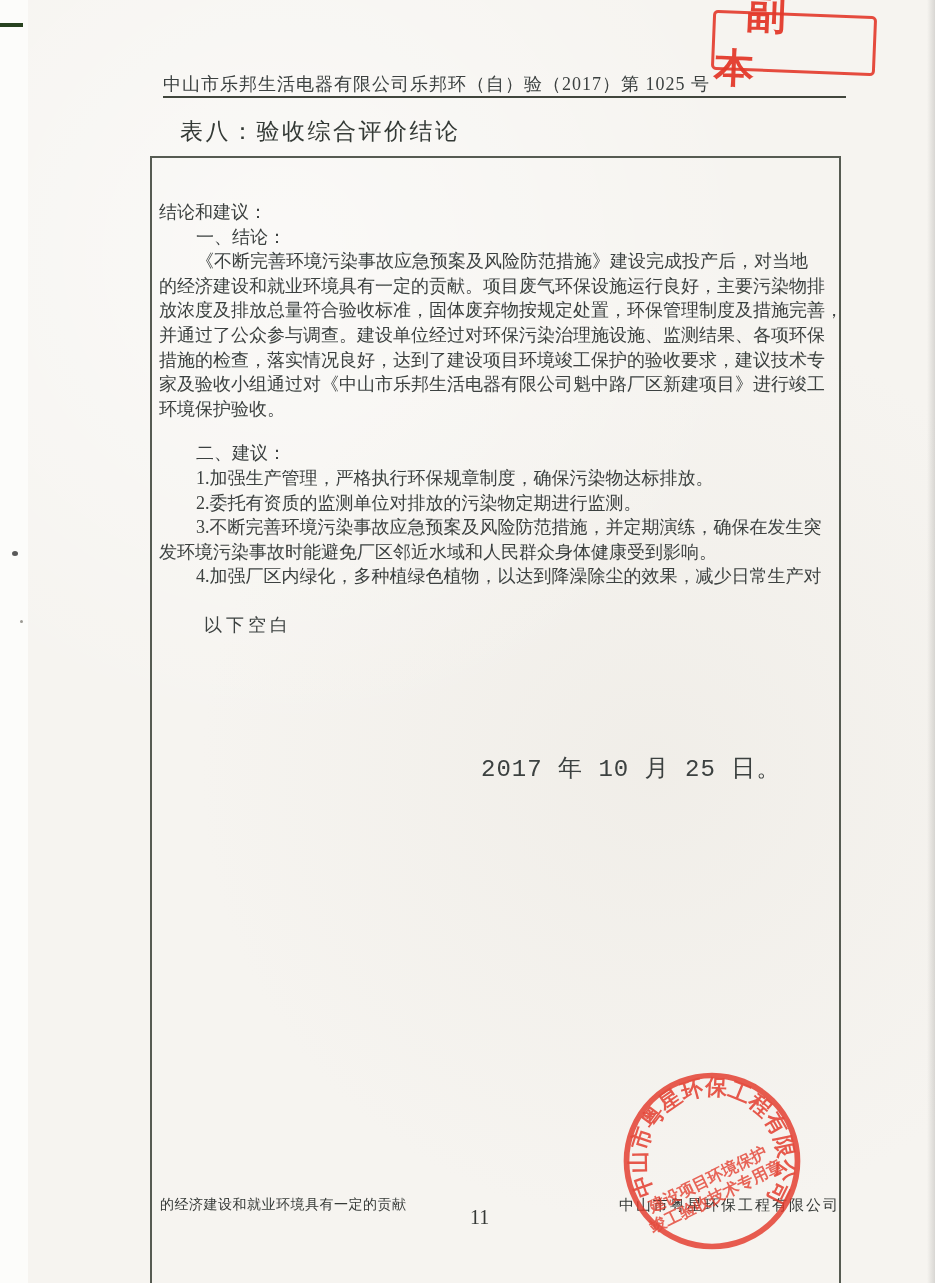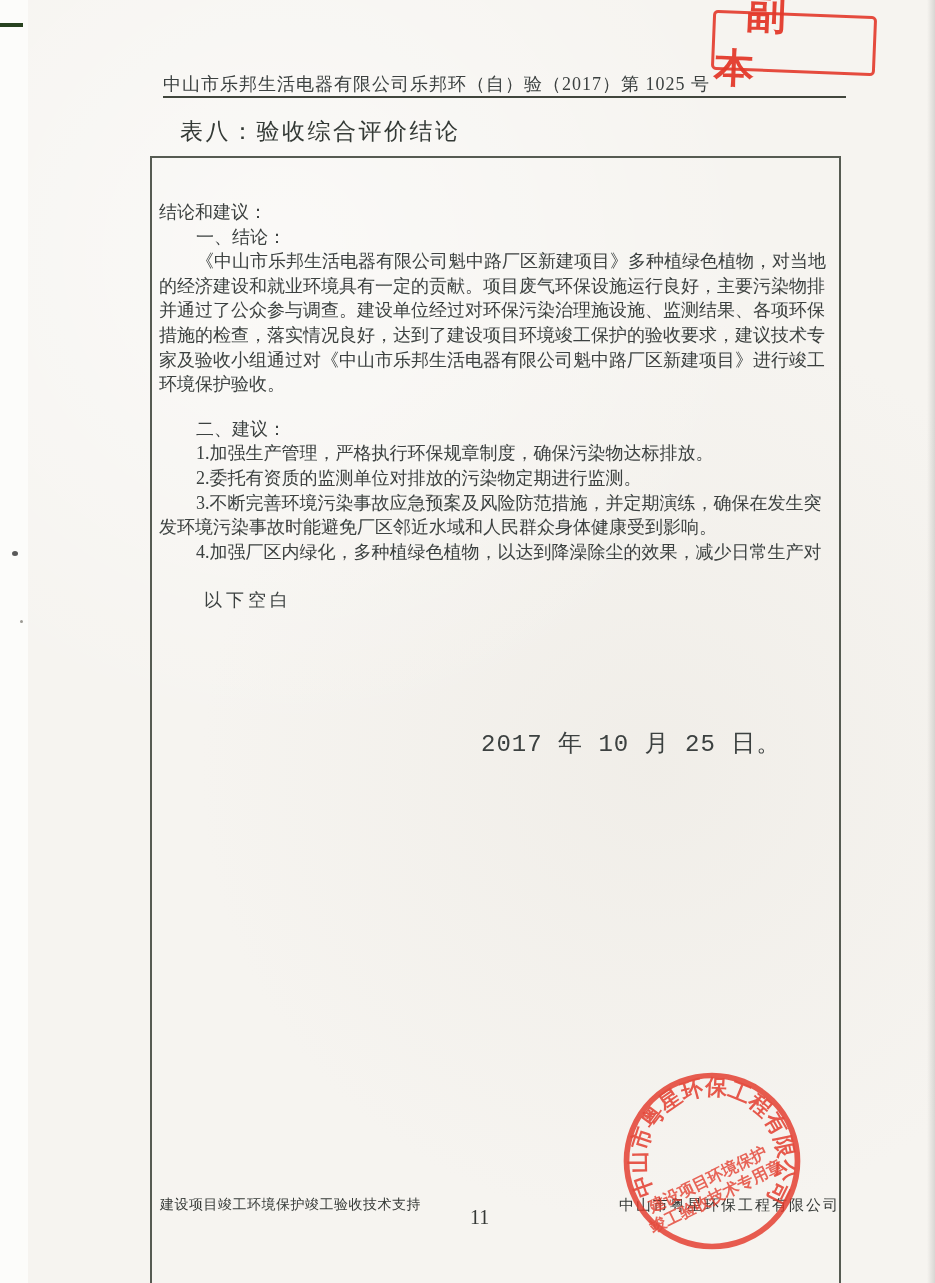--- a/index.html
+++ b/index.html
@@ -82,39 +82,40 @@
   <div class="copy-stamp">
     <span>副 本</span>
   </div>
 
   <div class="page-title">表八：验收综合评价结论</div>
 
   <div class="content-box">
     <div>
         <div class="line">结论和建议：</div>
         <div class="line indent">一、结论：</div>
-        <div class="line indent">《中山市乐邦生活电器有限公司魁中路厂区新建项目》多种植绿色植物，对当地</div>
+        <div class="line indent">《不断完善环境污染事故应急预案及风险防范措施》建设完成投产后，对当地</div>
         <div class="line">的经济建设和就业环境具有一定的贡献。项目废气环保设施运行良好，主要污染物排</div>
+        <div class="line">放浓度及排放总量符合验收标准，固体废弃物按规定处置，环保管理制度及措施完善，</div>
         <div class="line">并通过了公众参与调查。建设单位经过对环保污染治理施设施、监测结果、各项环保</div>
         <div class="line">措施的检查，落实情况良好，达到了建设项目环境竣工保护的验收要求，建议技术专</div>
         <div class="line">家及验收小组通过对《中山市乐邦生活电器有限公司魁中路厂区新建项目》进行竣工</div>
         <div class="line">环境保护验收。</div>
         <div class="line blank"></div>
         <div class="line indent">二、建议：</div>
         <div class="line indent">1.加强生产管理，严格执行环保规章制度，确保污染物达标排放。</div>
         <div class="line indent">2.委托有资质的监测单位对排放的污染物定期进行监测。</div>
         <div class="line indent">3.不断完善环境污染事故应急预案及风险防范措施，并定期演练，确保在发生突</div>
         <div class="line">发环境污染事故时能避免厂区邻近水域和人民群众身体健康受到影响。</div>
         <div class="line indent">4.加强厂区内绿化，多种植绿色植物，以达到降澡除尘的效果，减少日常生产对</div>
       </div>
     <div class="line below-blank">以下空白</div>
     <div class="line date-line">2017 年 10 月 25 日。</div>
   </div>
 
-  <div class="footer-left">建设项目竣工环境保护竣工验收技术支持</div>
+  <div class="footer-left">的经济建设和就业环境具有一定的贡献</div>
   <div class="page-number">11</div>
   <div class="footer-right">中山市粤星环保工程有限公司</div>
 
   <svg class="company-seal" viewBox="0 0 200 200">
     <circle cx="100" cy="100" r="90" fill="none" stroke="#e3392a" stroke-width="6" opacity="0.9"></circle>
     <defs>
       <path id="sealArc" d="M 39.4 135 A 70 70 0 1 1 160.6 135" fill="none"></path>
     </defs>
     <text font-size="23" font-weight="bold" fill="#e3392a" opacity="0.92" font-family="Liberation Serif, serif" letter-spacing="0">
       <textPath href="#sealArc" startOffset="1">中山市粤星环保工程有限公司</textPath>

